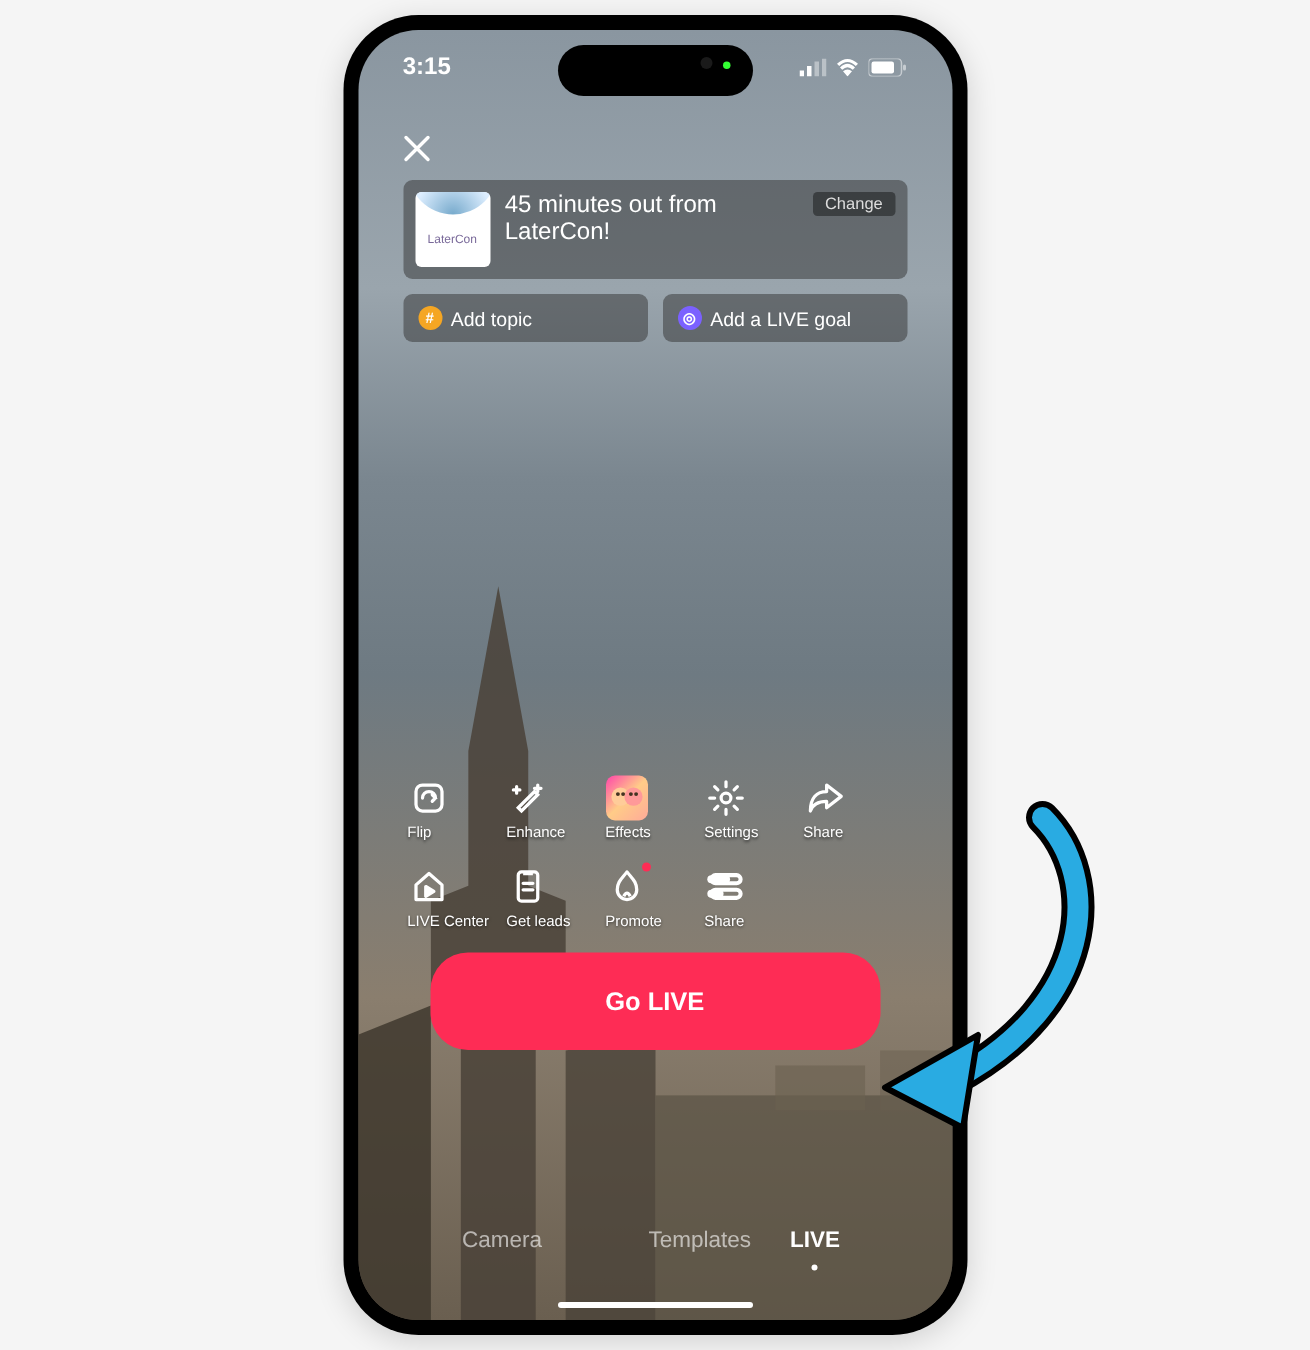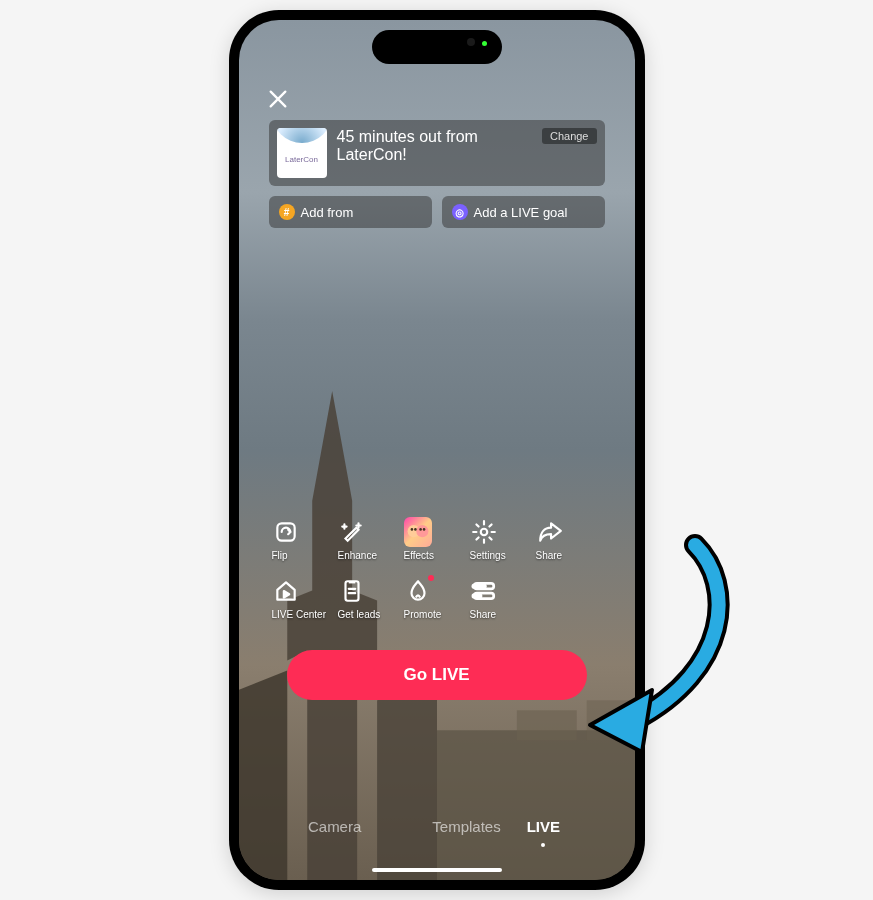--- a/index.html
+++ b/index.html
@@ -233,21 +233,21 @@
       height: 6px;
       background: #fe2c55;
       border-radius: 50%;
     }
     .go-live-btn {
       position: absolute;
       bottom: 180px;
       left: 50%;
       transform: translateX(-50%);
       width: 300px;
-      height: 50px;
+      height: 65px;
       background: #fe2c55;
       border-radius: 25px;
       color: #fff;
       font-size: 17px;
       font-weight: 600;
       display: flex;
       align-items: center;
       justify-content: center;
       border: none;
     }
@@ -332,20 +332,39 @@
       <polygon fill="#4a4238" opacity="0.8" points="140,560 140,380 200,370 200,560"></polygon>
       <rect fill="#5a5245" opacity="0.7" x="200" y="410" width="200" height="150"></rect>
       <rect fill="#6a6050" opacity="0.6" x="280" y="390" width="60" height="30"></rect>
       <rect fill="#6a6050" opacity="0.5" x="350" y="380" width="50" height="40"></rect>
     </svg>
 
     <div class="notch"></div>
     <div class="camera-dot"></div>
     <div class="status-dot"></div>
 
+    <div class="status-bar">
+      <span>3:15</span>
+      <div class="status-right">
+        <svg width="18" height="12" viewBox="0 0 18 12">
+            <rect x="0" y="8" width="3" height="4" fill="#fff"></rect>
+            <rect x="5" y="5" width="3" height="7" fill="#fff"></rect>
+            <rect x="10" y="2" width="3" height="10" fill="#fff" opacity="0.4"></rect>
+            <rect x="15" y="0" width="3" height="12" fill="#fff" opacity="0.4"></rect>
+          </svg>
+        <svg width="16" height="12" viewBox="0 0 16 12">
+            <path d="M8 12 L5 8.5 Q8 6 11 8.5 Z M3 6 Q8 1 13 6 L11.5 7.5 Q8 4 4.5 7.5 Z M1 3.5 Q8 -3 15 3.5 L13.5 5 Q8 -0.5 2.5 5 Z" fill="#fff"></path>
+          </svg>
+        <svg width="26" height="12" viewBox="0 0 26 12">
+            <rect x="0" y="0" width="22" height="12" rx="3" fill="none" stroke="#fff" stroke-width="1" opacity="0.5"></rect>
+            <rect x="2" y="2" width="15" height="8" rx="1.5" fill="#fff"></rect>
+            <rect x="23" y="4" width="2" height="4" rx="1" fill="#fff" opacity="0.5"></rect>
+          </svg>
+      </div>
+    </div>
 
     <div class="close-btn">
       <svg viewBox="0 0 24 24">
           <path d="M4 4 L20 20 M20 4 L4 20" stroke="#fff" stroke-width="2.5" stroke-linecap="round"></path>
         </svg>
     </div>
 
     <div class="content-area">
       <div class="title-card">
         <div class="title-thumb">
@@ -354,21 +373,21 @@
         </div>
         <div class="title-text-wrap">
           <span class="title-text">45 minutes out from LaterCon!</span>
           <span class="change-btn">Change</span>
         </div>
       </div>
 
       <div class="pill-row">
         <div class="pill">
           <span class="pill-icon orange">#</span>
-          <span>Add from</span>
+          <span>Add topic</span>
         </div>
         <div class="pill">
           <span class="pill-icon purple">◎</span>
           <span>Add a LIVE goal</span>
         </div>
       </div>
 
       <div class="tool-grid">
         <div class="tool-item">
           <div class="tool-icon">

